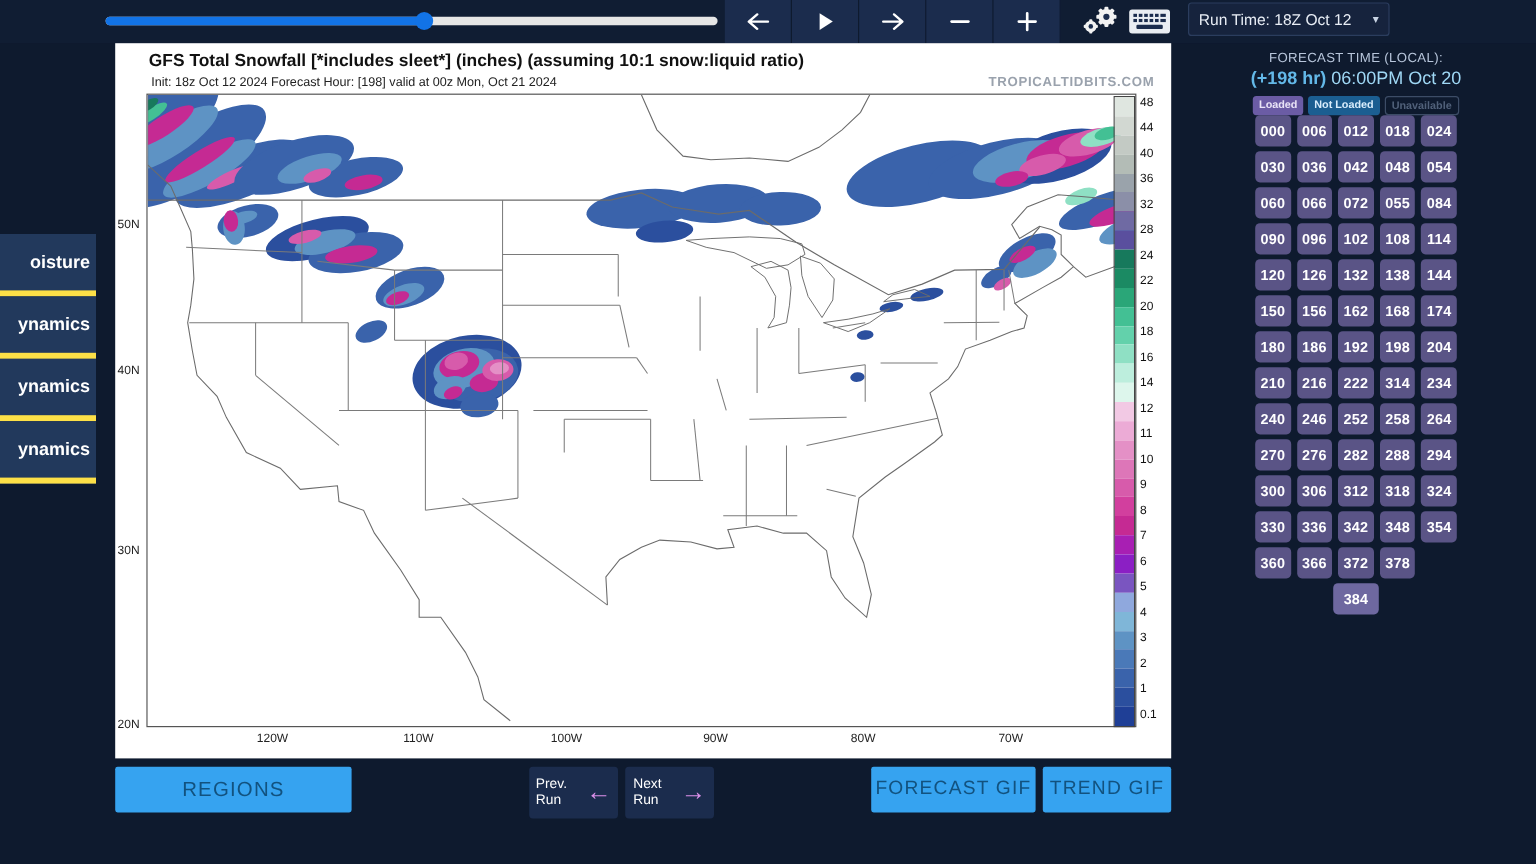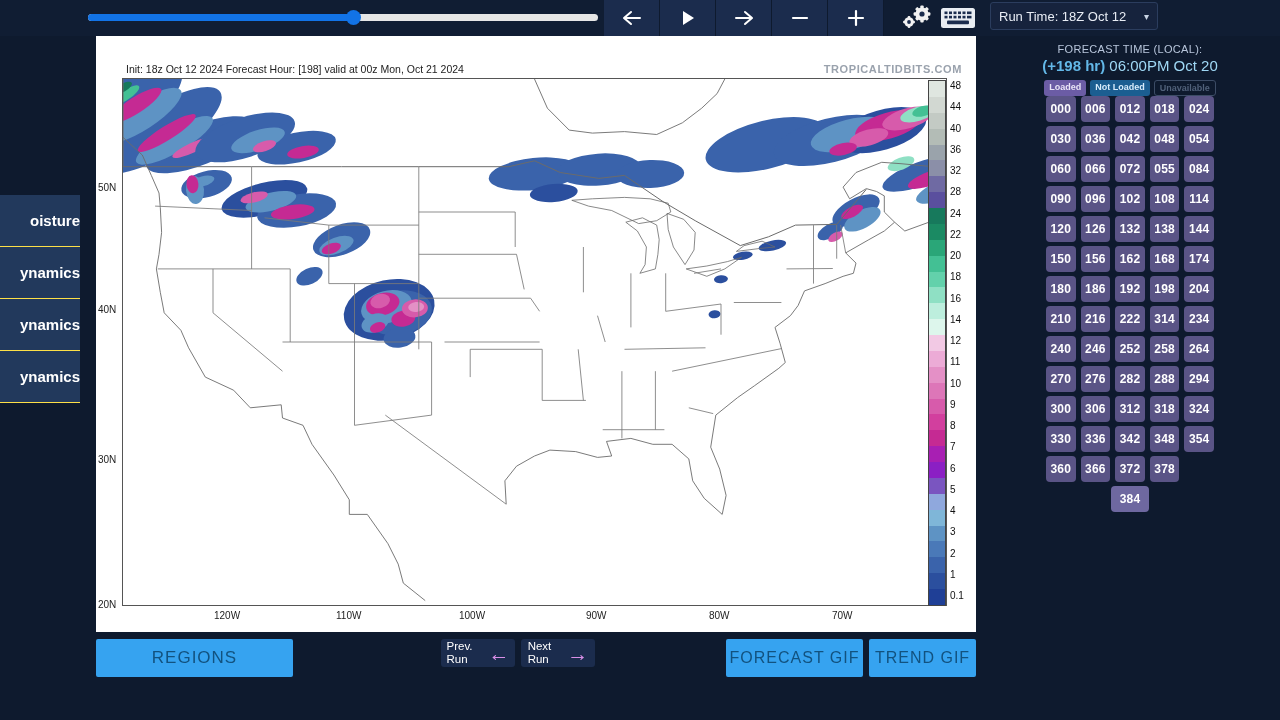--- a/index.html
+++ b/index.html
@@ -79,23 +79,23 @@
     letter-spacing:.2px;
   }
   #hour-last-wrap{width:168px;margin:4px auto 0 auto;display:flex;justify-content:center;}
   .hr-btn.last{width:38px;background:#6e68a0;}
 
   
   #sidebar{
     position:absolute;left:0;top:195px;width:80px;
   }
   .side-item{
-    height:52px;background:#22395c;border-bottom:1px solid #fde047;
+    height:52px;background:#22395c;border-bottom:5px solid #fde047;
     display:flex;align-items:center;justify-content:flex-end;
-    padding-right:0;box-sizing:border-box;
+    padding-right:5px;box-sizing:border-box;
     color:#ffffff;font-size:15px;font-weight:bold;white-space:nowrap;
     overflow:hidden;
   }
 
   
   #map-panel{
     position:absolute;left:96px;top:36px;width:880px;height:596px;
     background:#ffffff;overflow:hidden;
   }
   #map-title{
@@ -130,21 +130,21 @@
   
   .bot-btn{
     position:absolute;height:38px;background:#36a3f0;border-radius:2px;
     display:flex;align-items:center;justify-content:center;
     color:#12527f;font-size:17px;letter-spacing:1px;
   }
   #btn-regions{left:96px;top:639px;width:197px;}
   #btn-forecast-gif{left:726px;top:639px;width:137px;font-size:16px;}
   #btn-trend-gif{left:869px;top:639px;width:107px;font-size:16px;}
   .run-btn{
-    position:absolute;top:639px;height:28px;background:#1b2c4d;border-radius:3px;
+    position:absolute;top:639px;height:43px;background:#1b2c4d;border-radius:3px;
     display:flex;align-items:center;justify-content:center;gap:16px;
     color:#ffffff;font-size:11.5px;line-height:13px;padding:0 6px;box-sizing:border-box;
   }
   #btn-prev-run{left:441px;width:74px;}
   #btn-next-run{left:521px;width:74px;}
   .run-arrow{color:#d98fe8;font-size:21px;line-height:21px;}
   .run-lines{text-align:left;}
 </style>
 </head>
 <body>
@@ -242,20 +242,21 @@
   </div>
   <div class="side-item">
     <span>ynamics</span>
   </div>
   <div class="side-item">
     <span>ynamics</span>
   </div>
 </div>
 
 <div id="map-panel">
+  <div id="map-title">GFS Total Snowfall [*includes sleet*] (inches) (assuming 10:1 snow:liquid ratio)</div>
   <div id="map-subtitle">Init: 18z Oct 12 2024   Forecast Hour: [198]   valid at 00z Mon, Oct 21 2024</div>
   <div id="watermark">TROPICALTIDBITS.COM</div>
 
   <div id="plot-frame">
     <svg id="map-svg" width="823" height="526" viewBox="0 0 823 526">
       <rect x="0" y="0" width="823" height="526" fill="#ffffff"></rect>
       <defs>
         <clipPath id="pc">
             <rect x="0" y="0" width="823" height="526"></rect>
           </clipPath>

